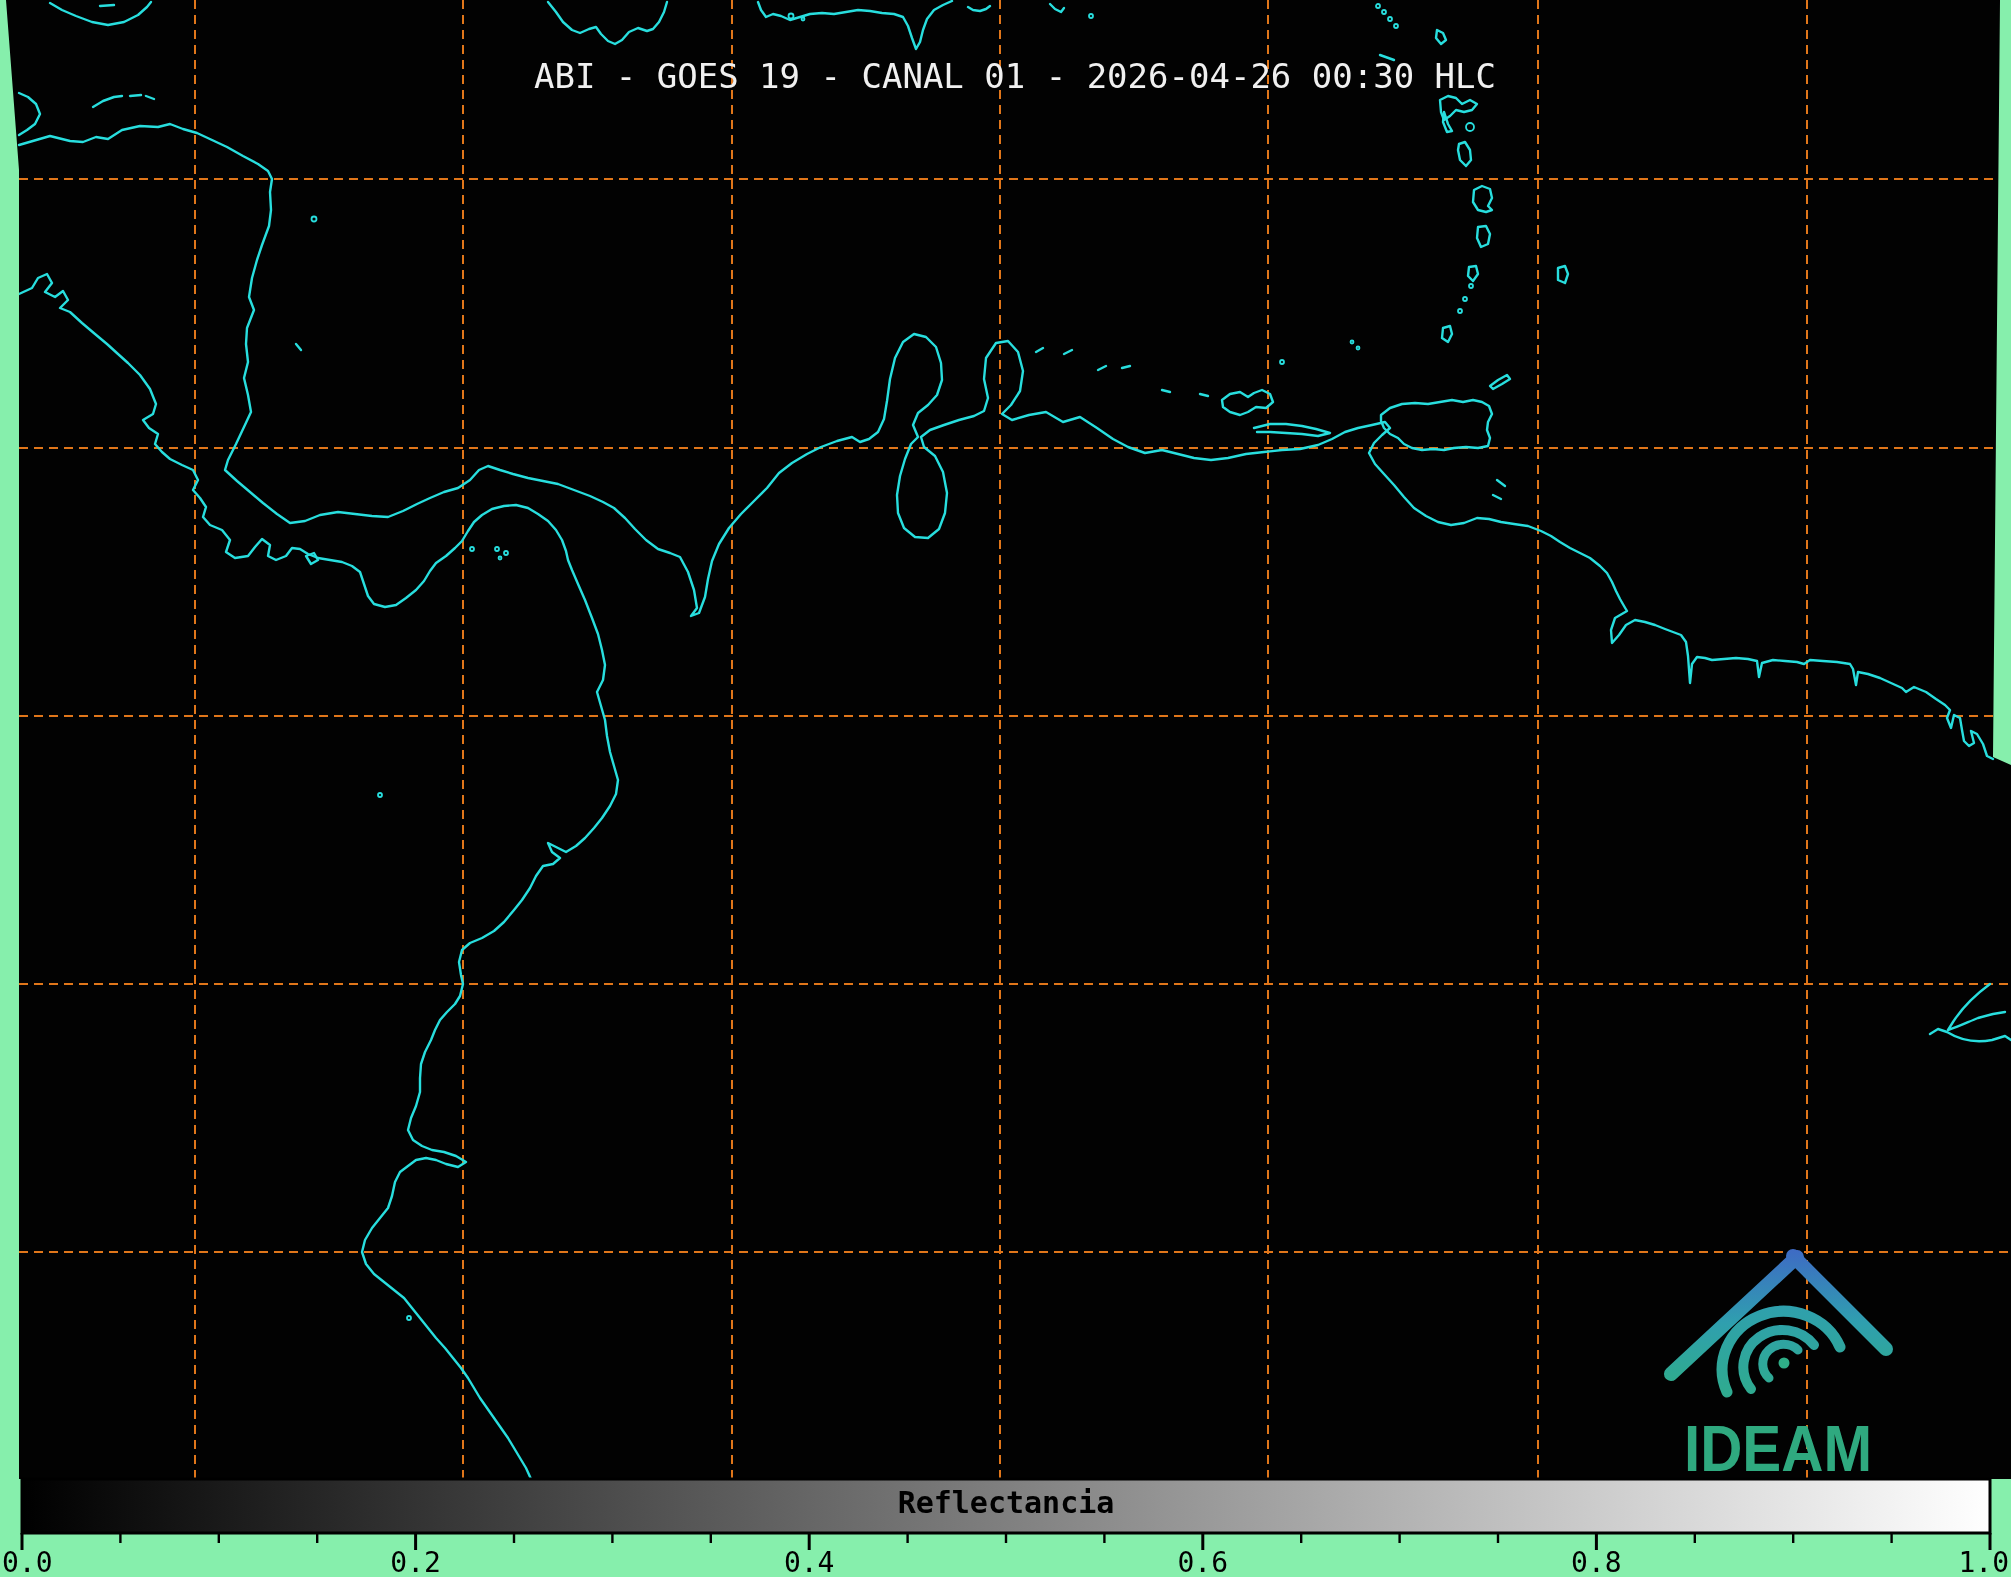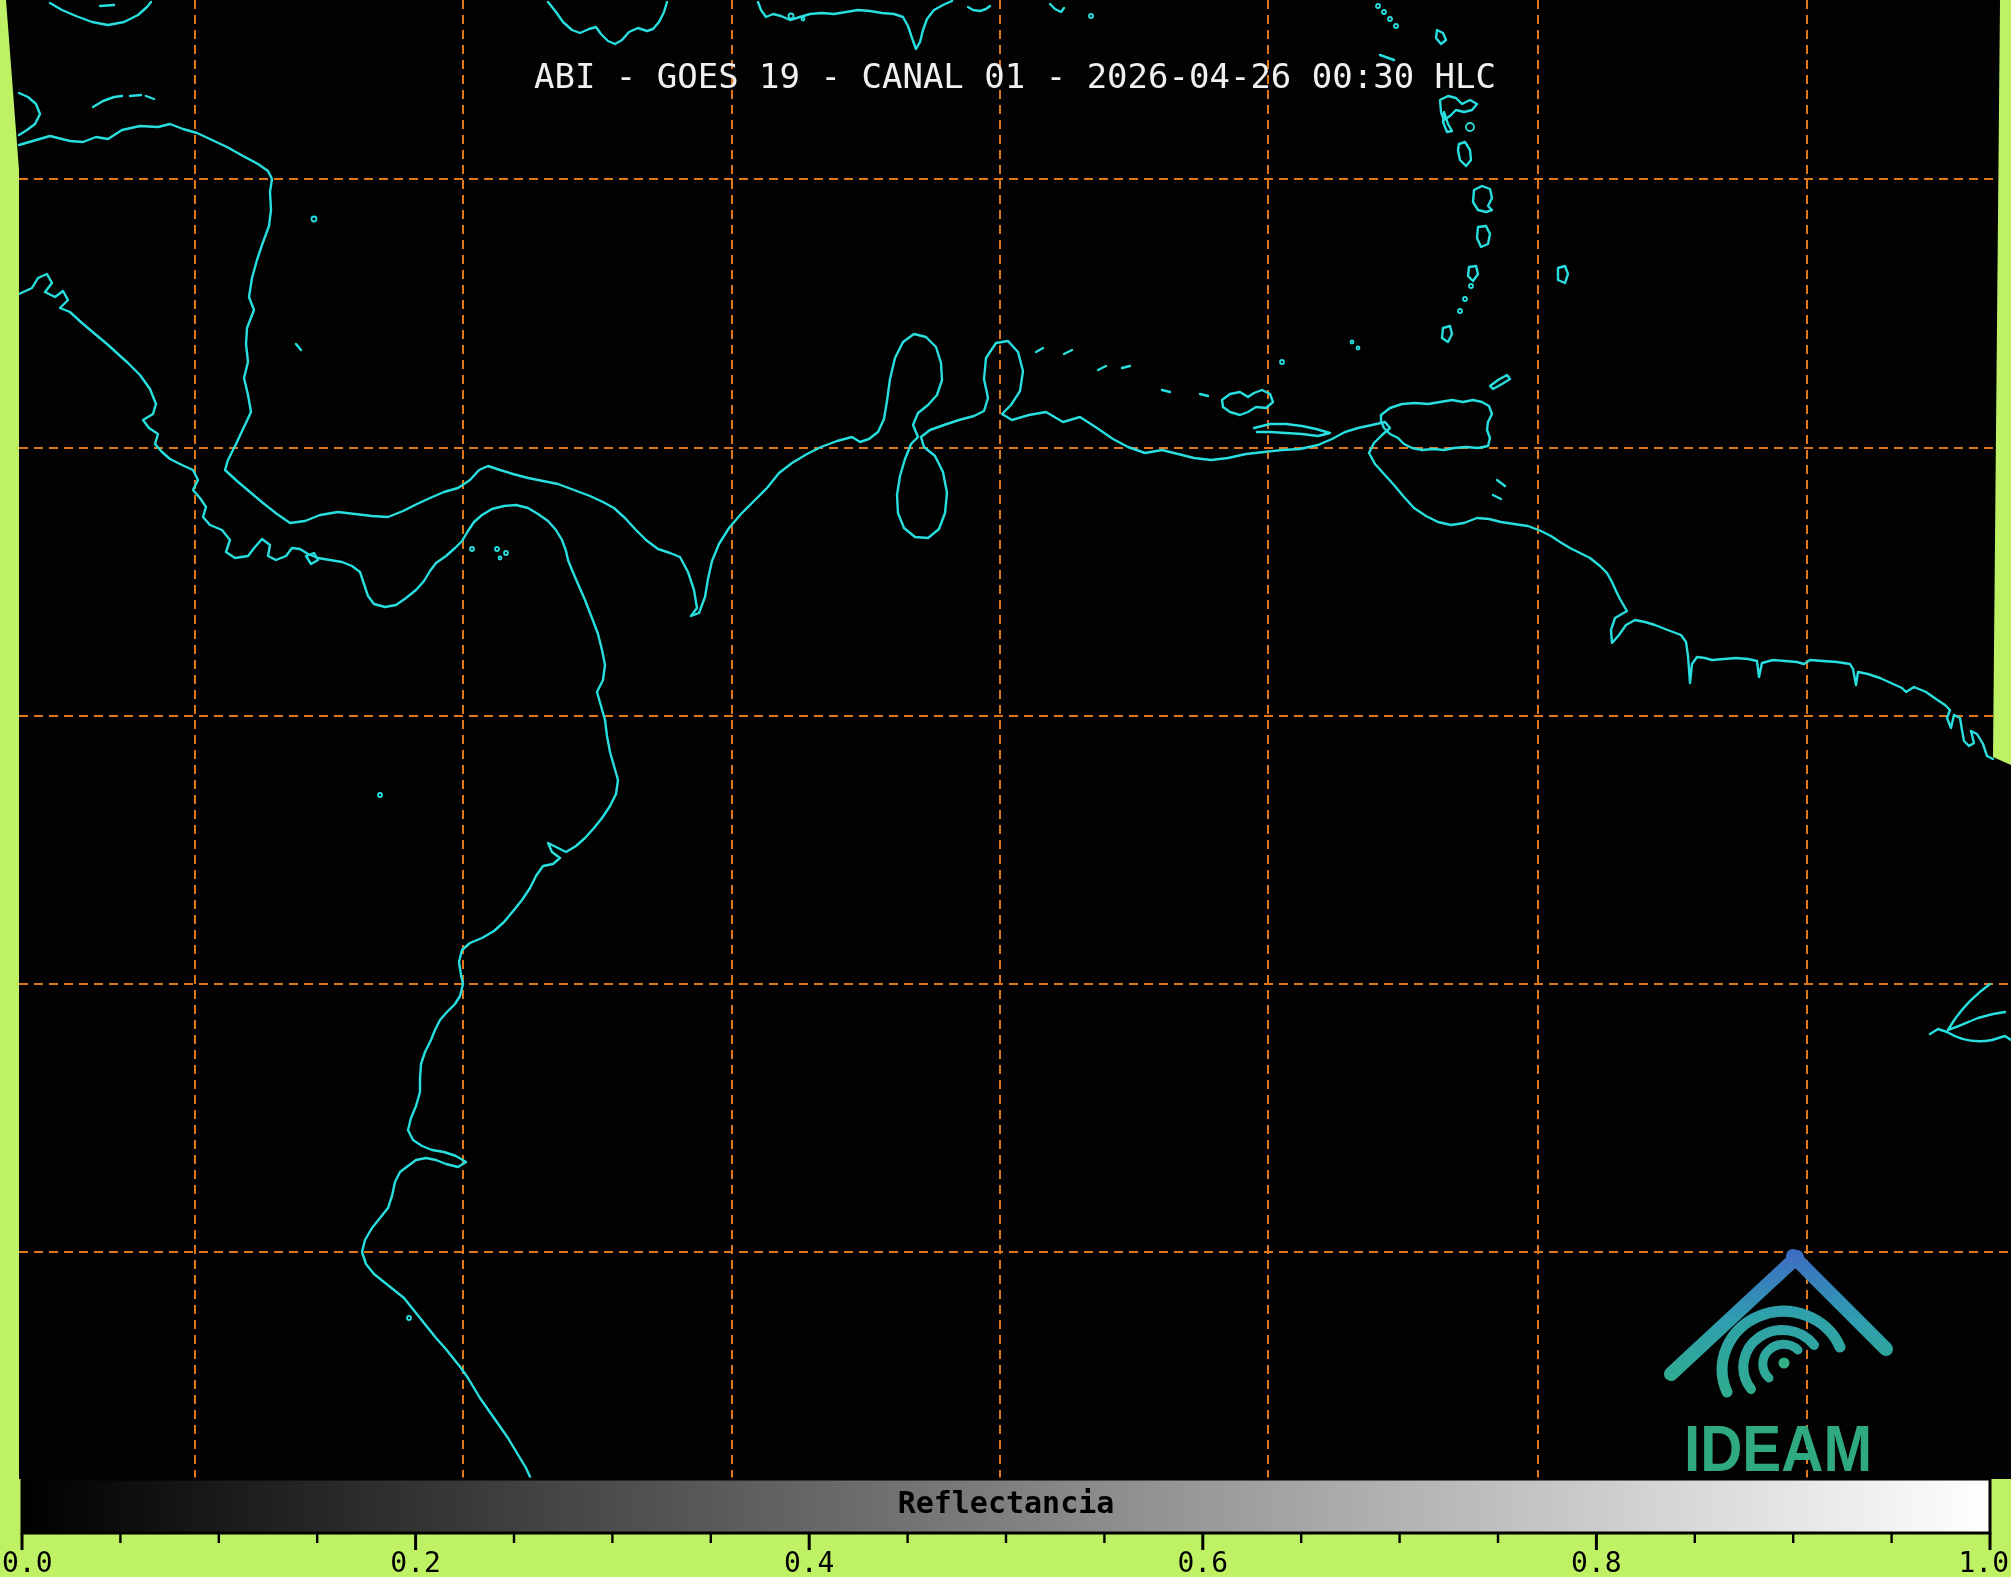--- a/index.html
+++ b/index.html
@@ -1,16 +1,16 @@
 <!DOCTYPE html>
 <html><head>
 <meta charset="utf-8">
 <style>
   html,body{margin:0;padding:0;background:#fff;}
-  #stage{position:relative;width:2011px;height:1577px;background:#bef264;overflow:hidden;
+  #stage{position:relative;width:2011px;height:1577px;background:#86efac;overflow:hidden;
          font-family:"DejaVu Sans Mono", monospace;}
   svg{display:block}
   text{user-select:none}
 </style>
 </head>
 <body>
 
 <div id="stage">
 <svg id="scene" width="2011" height="1577" viewBox="0 0 2011 1577">
   <defs>

